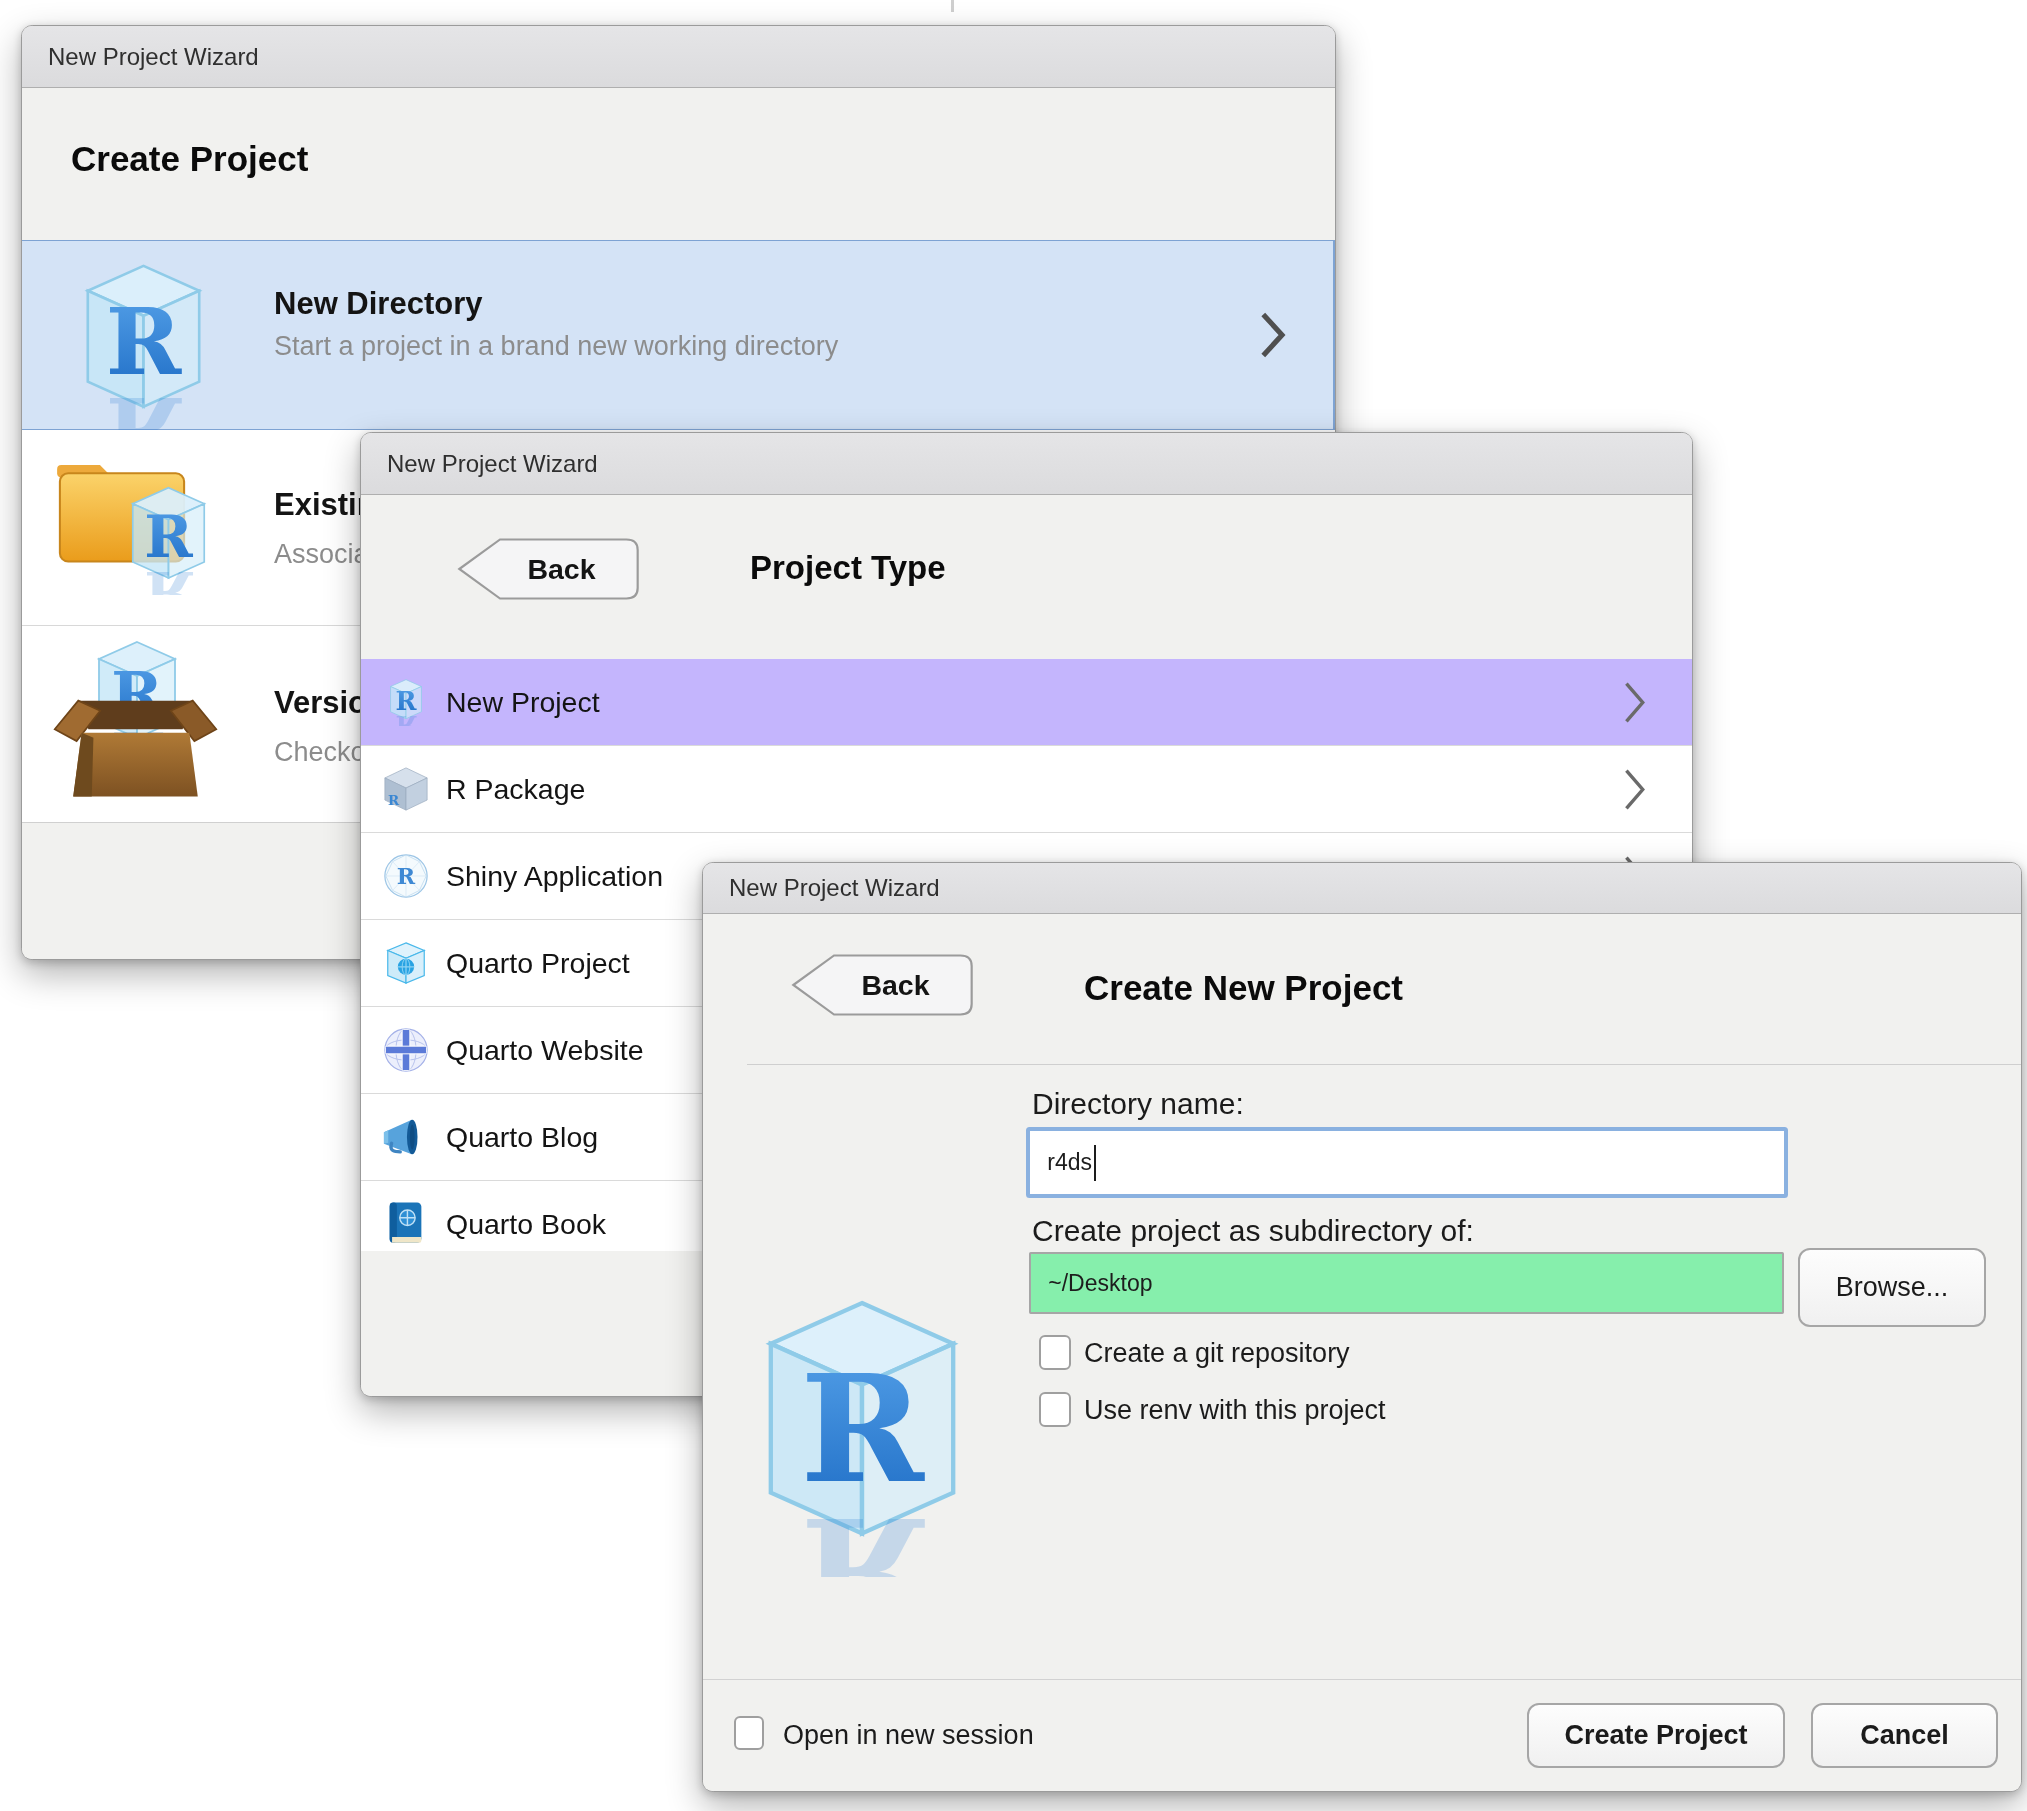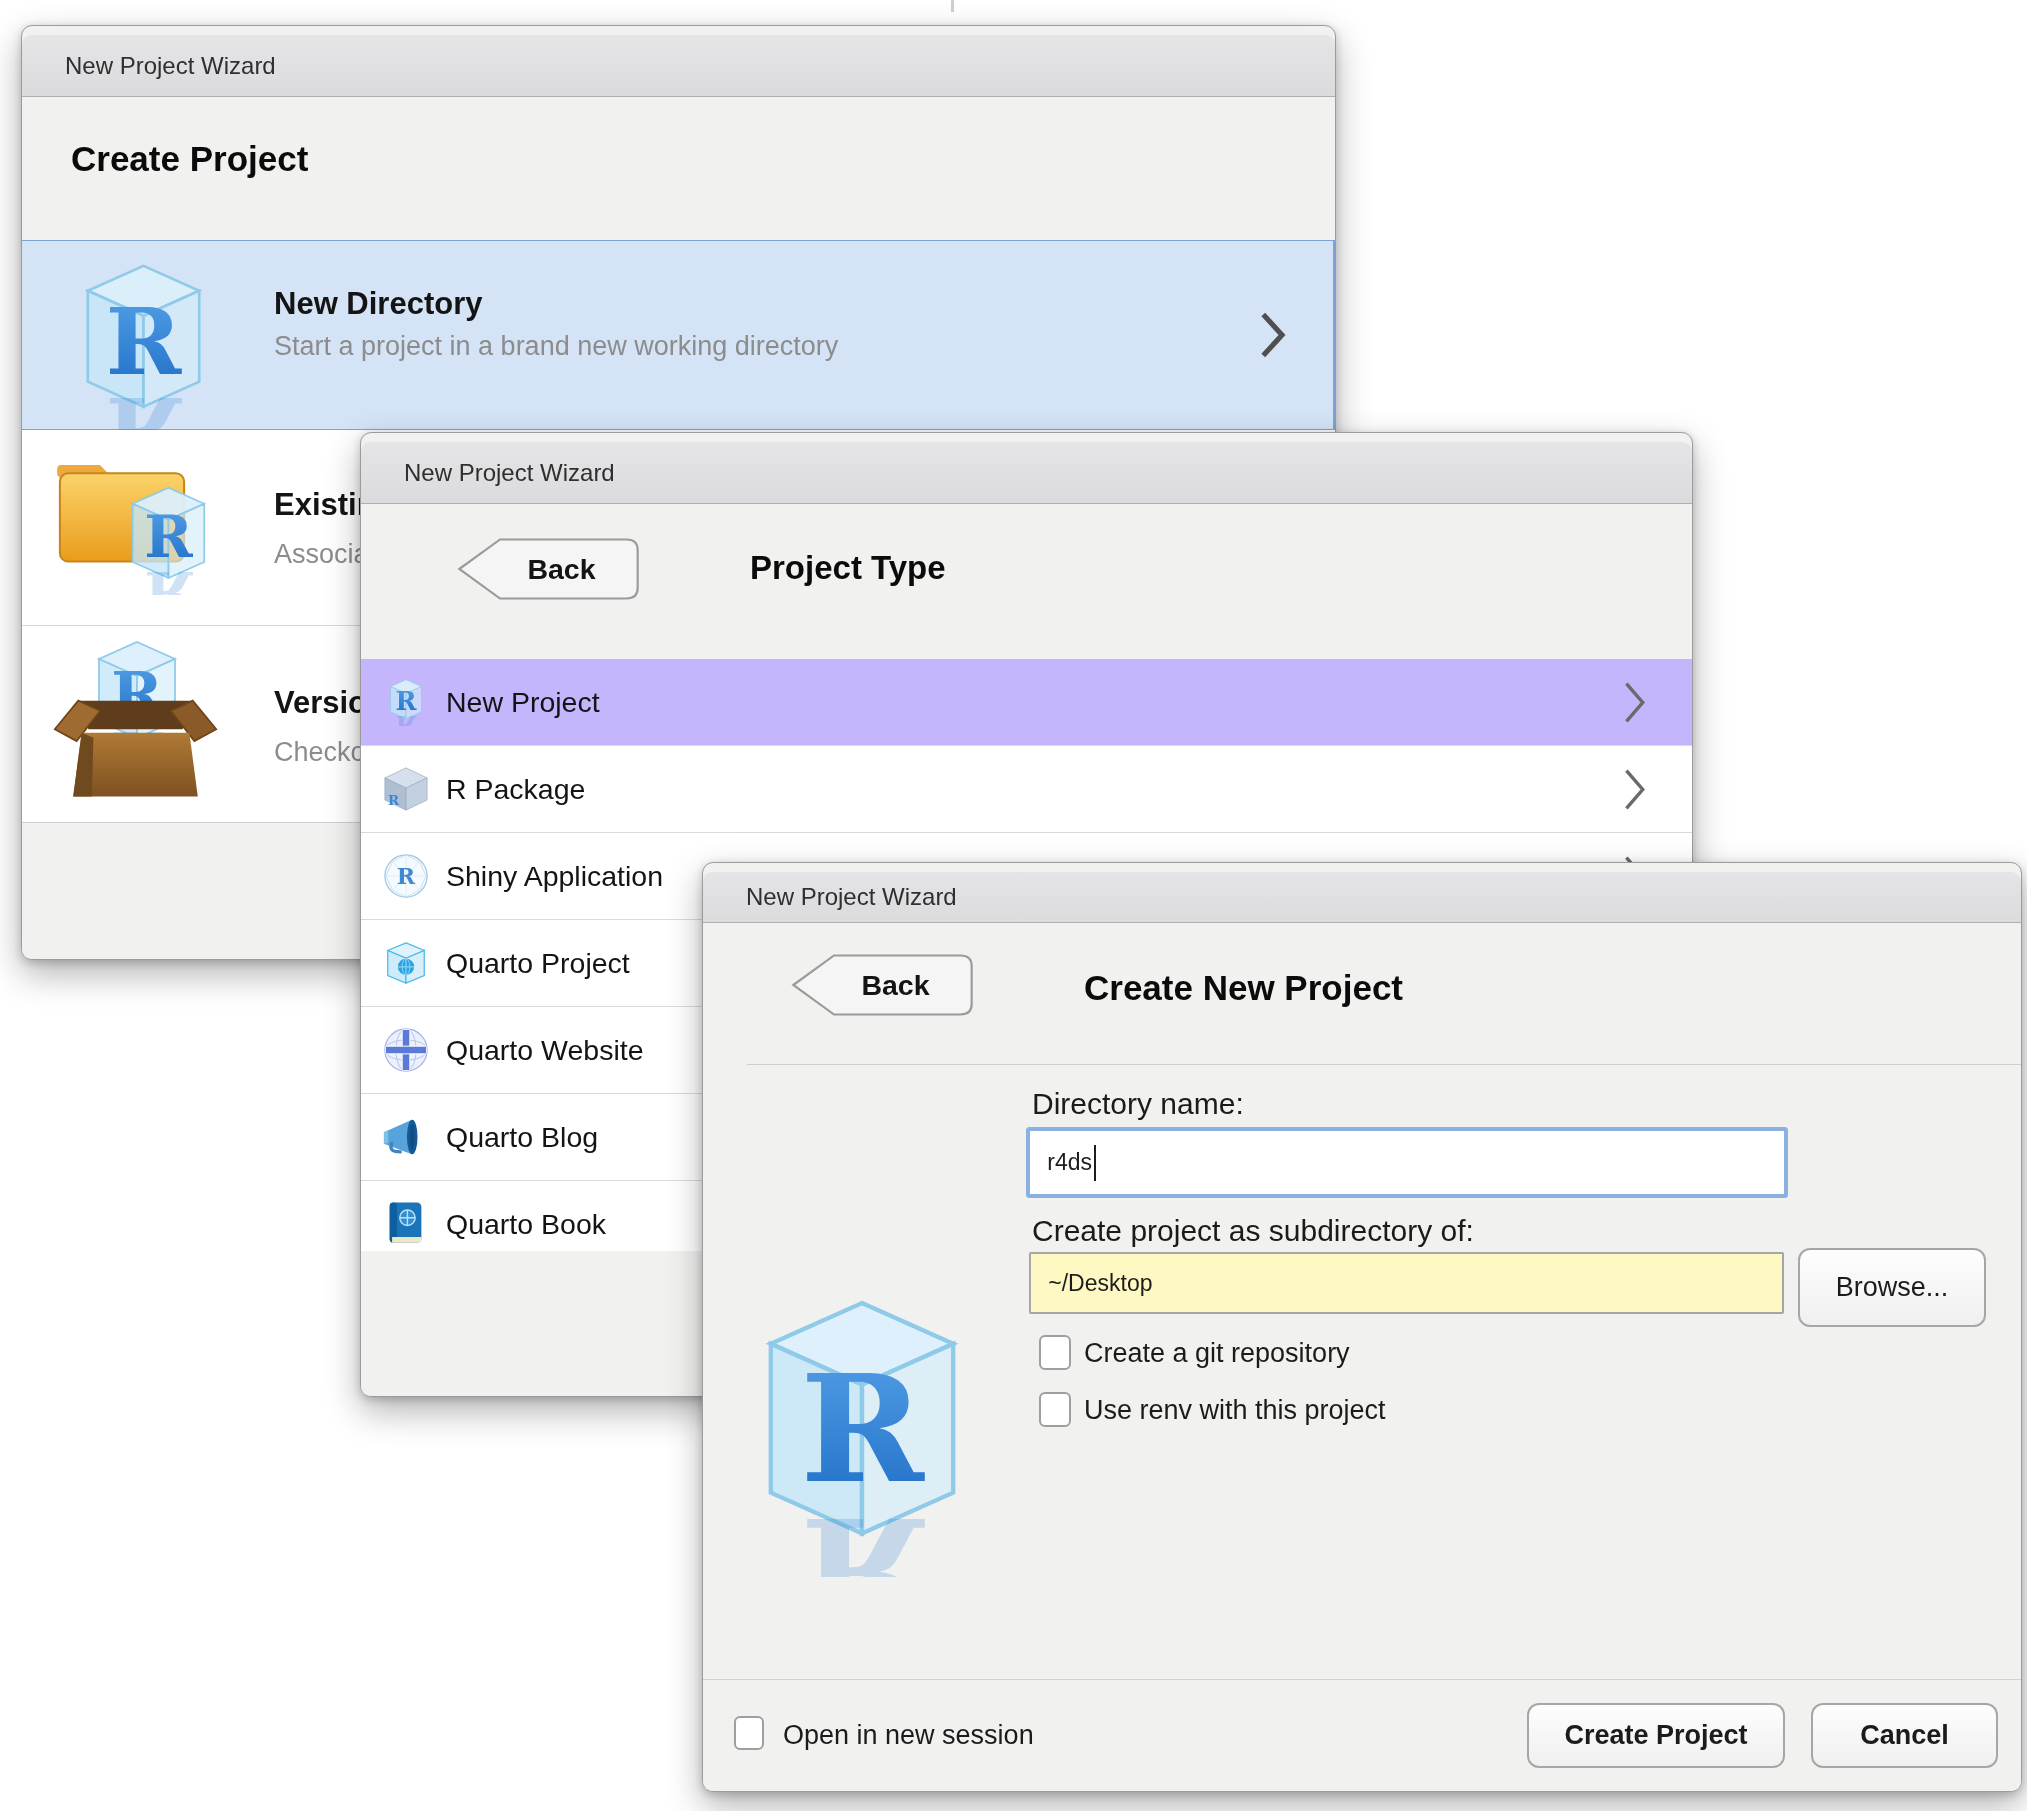--- a/index.html
+++ b/index.html
@@ -3,22 +3,22 @@
 <meta charset="utf-8">
 <style>
   html,body{margin:0;padding:0;background:#ffffff;}
   .stage{position:relative;width:2028px;height:1812px;overflow:hidden;
          font-family:"Liberation Sans",sans-serif;color:#1c1c1c;}
   .artifact{position:absolute;left:951px;top:0;width:2.6px;height:12px;background:#cfcfcf;}
 
   
   .dialog{position:absolute;background:#f1f1ef;border:1.7px solid #9b9b9b;border-radius:11.2px;
           box-shadow:0 14px 35px rgba(0,0,0,.30),0 2.6px 8.6px rgba(0,0,0,.18);box-sizing:border-box;}
-  .titlebar{position:absolute;left:0;top:9px;right:0;background:linear-gradient(#e5e5e7,#dbdbdd);
-            border-bottom:1.7px solid #afafaf;border-radius:9.5px 9.5px 0 0;display:flex;align-items:center;padding-left:17px;}
+  .titlebar{position:absolute;left:0;top:0;right:0;background:linear-gradient(#e5e5e7,#dbdbdd);
+            border-bottom:1.7px solid #afafaf;border-radius:9.5px 9.5px 0 0;display:flex;align-items:center;}
   .titlebar span{margin-left:26px;font-size:24px;color:#2f2f2f;}
   .hdr{position:absolute;left:0;right:0;margin-left:44px;}
   .big-heading{position:absolute;font-size:35px;font-weight:bold;color:#0b0b0b;margin:0;white-space:nowrap;}
 
   
   .backbtn{position:absolute;cursor:default;}
   .backbtn svg{position:absolute;inset:0;width:100%;height:100%;}
   .backbtn .lbl{position:absolute;inset:0;display:flex;align-items:center;justify-content:center;
                 padding-left:26px;font-size:28.5px;font-weight:bold;color:#141414;}
 
@@ -62,21 +62,21 @@
   .d3{left:702px;top:862px;width:1320px;height:930px;background:#f1f1ef;}
   .d3 .titlebar{height:50px;}
   .d3-header{top:50px;height:151px;border-bottom:1.7px solid #cfcfcf;}
   .d3-header .backbtn{left:42px;top:39px;width:187px;height:66px;}
   .d3-header .big-heading{left:337px;top:55px;}
   .d3-content{position:absolute;left:0;top:203px;right:0;bottom:111px;}
   .fieldlabel{position:absolute;font-size:30px;color:#1b1b1b;line-height:33px;white-space:nowrap;}
   .textinput{position:absolute;box-sizing:border-box;display:flex;align-items:center;
              font-size:23px;color:#1d1d1d;padding-left:17.3px;white-space:pre;}
   .focused{background:#ffffff;border:4.3px solid #8ab1e0;border-radius:3.5px;}
-  .plaininput{background:#fef9c3;border:2.6px solid #a6a6a6;border-radius:1.7px;}
+  .plaininput{background:#86efac;border:2.6px solid #a6a6a6;border-radius:1.7px;}
   .caret{display:inline-block;width:2.6px;height:36px;background:#1d1d1d;margin-left:1.7px;}
   .pushbtn{position:absolute;box-sizing:border-box;border:2.2px solid #a6a6a6;border-radius:12px;
            background:linear-gradient(#fdfdfd,#f0f0f0);display:flex;align-items:center;justify-content:center;
            font-size:27px;color:#1b1b1b;white-space:nowrap;}
   .pushbtn.bold{font-weight:bold;}
   .cbl{position:absolute;font-size:27px;color:#1b1b1b;white-space:nowrap;}
   .d3-bottom{position:absolute;left:0;bottom:0;right:0;height:111px;border-top:1.7px solid #d2d2d2;
              background:#f1f1ef;border-radius:0 0 9.5px 9.5px;}
   .bigcube{position:absolute;left:39px;top:227px;width:240px;height:268px;}
 

